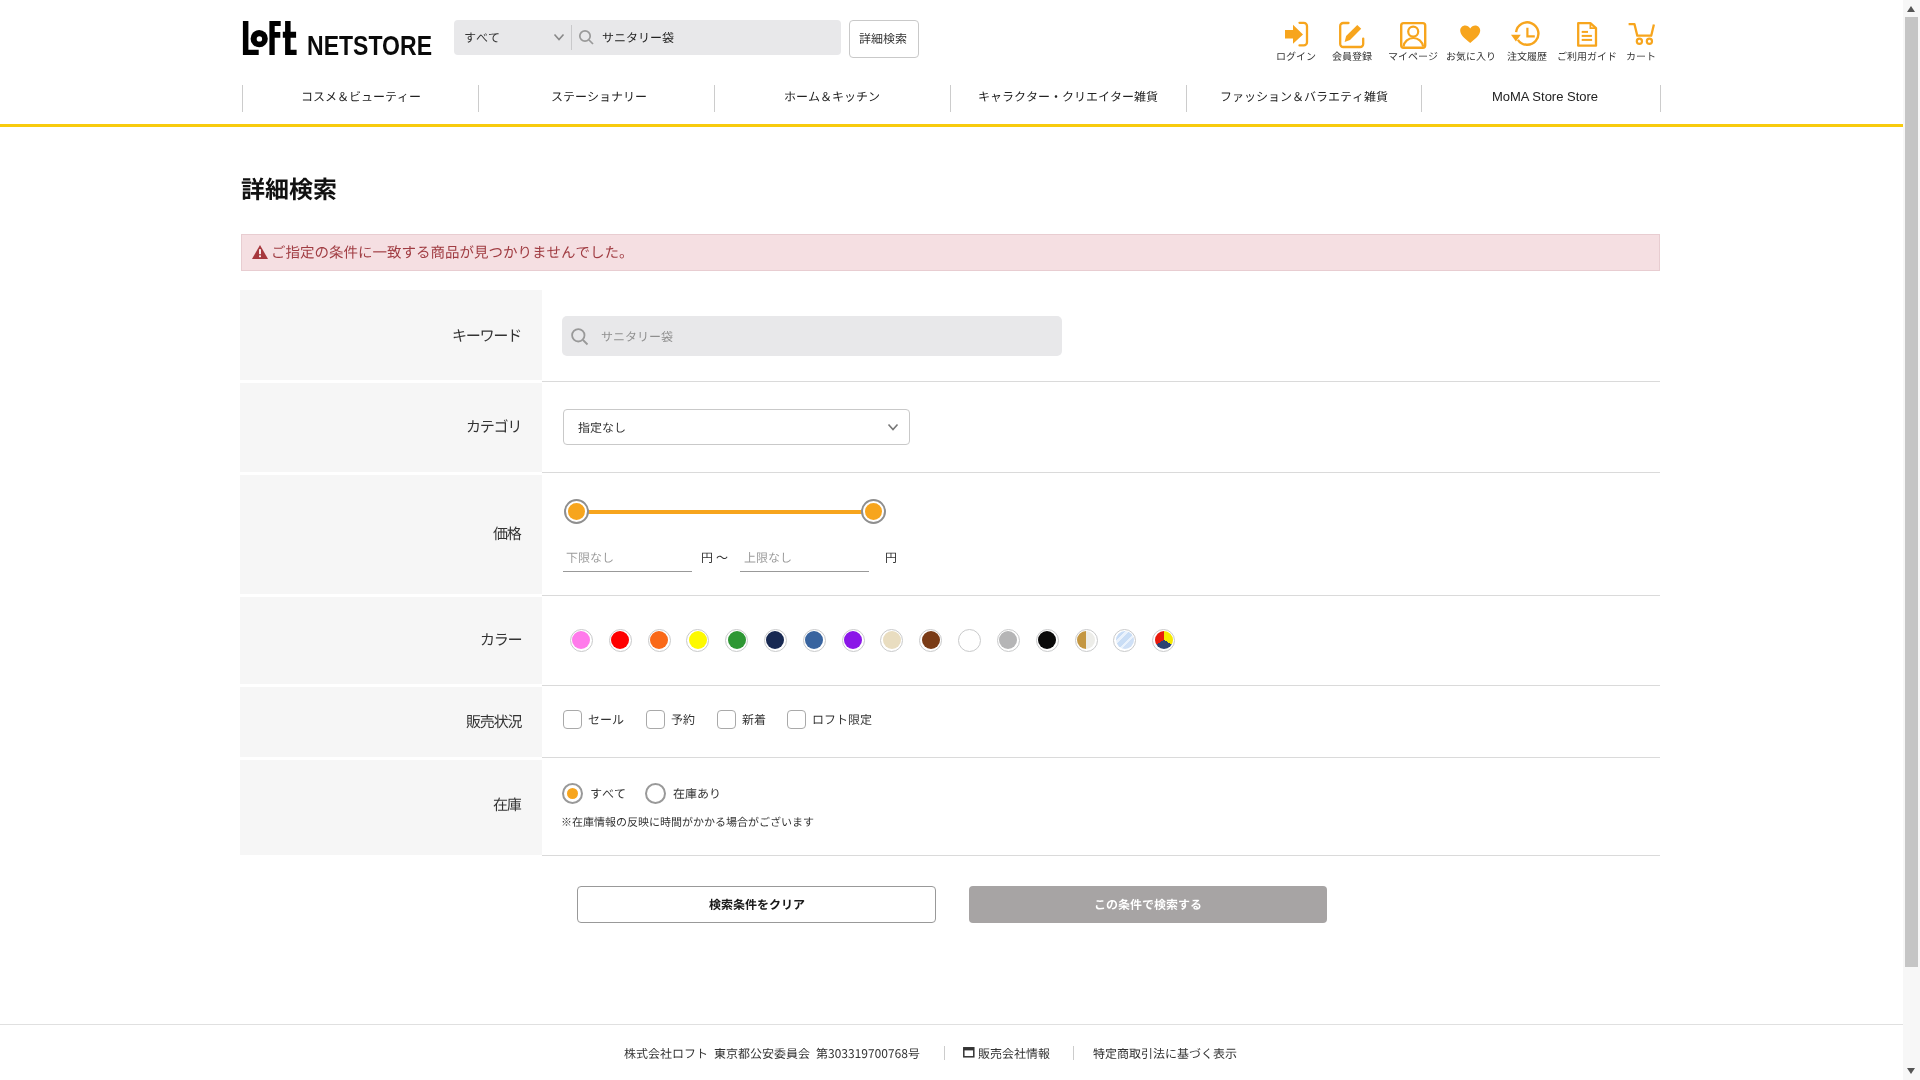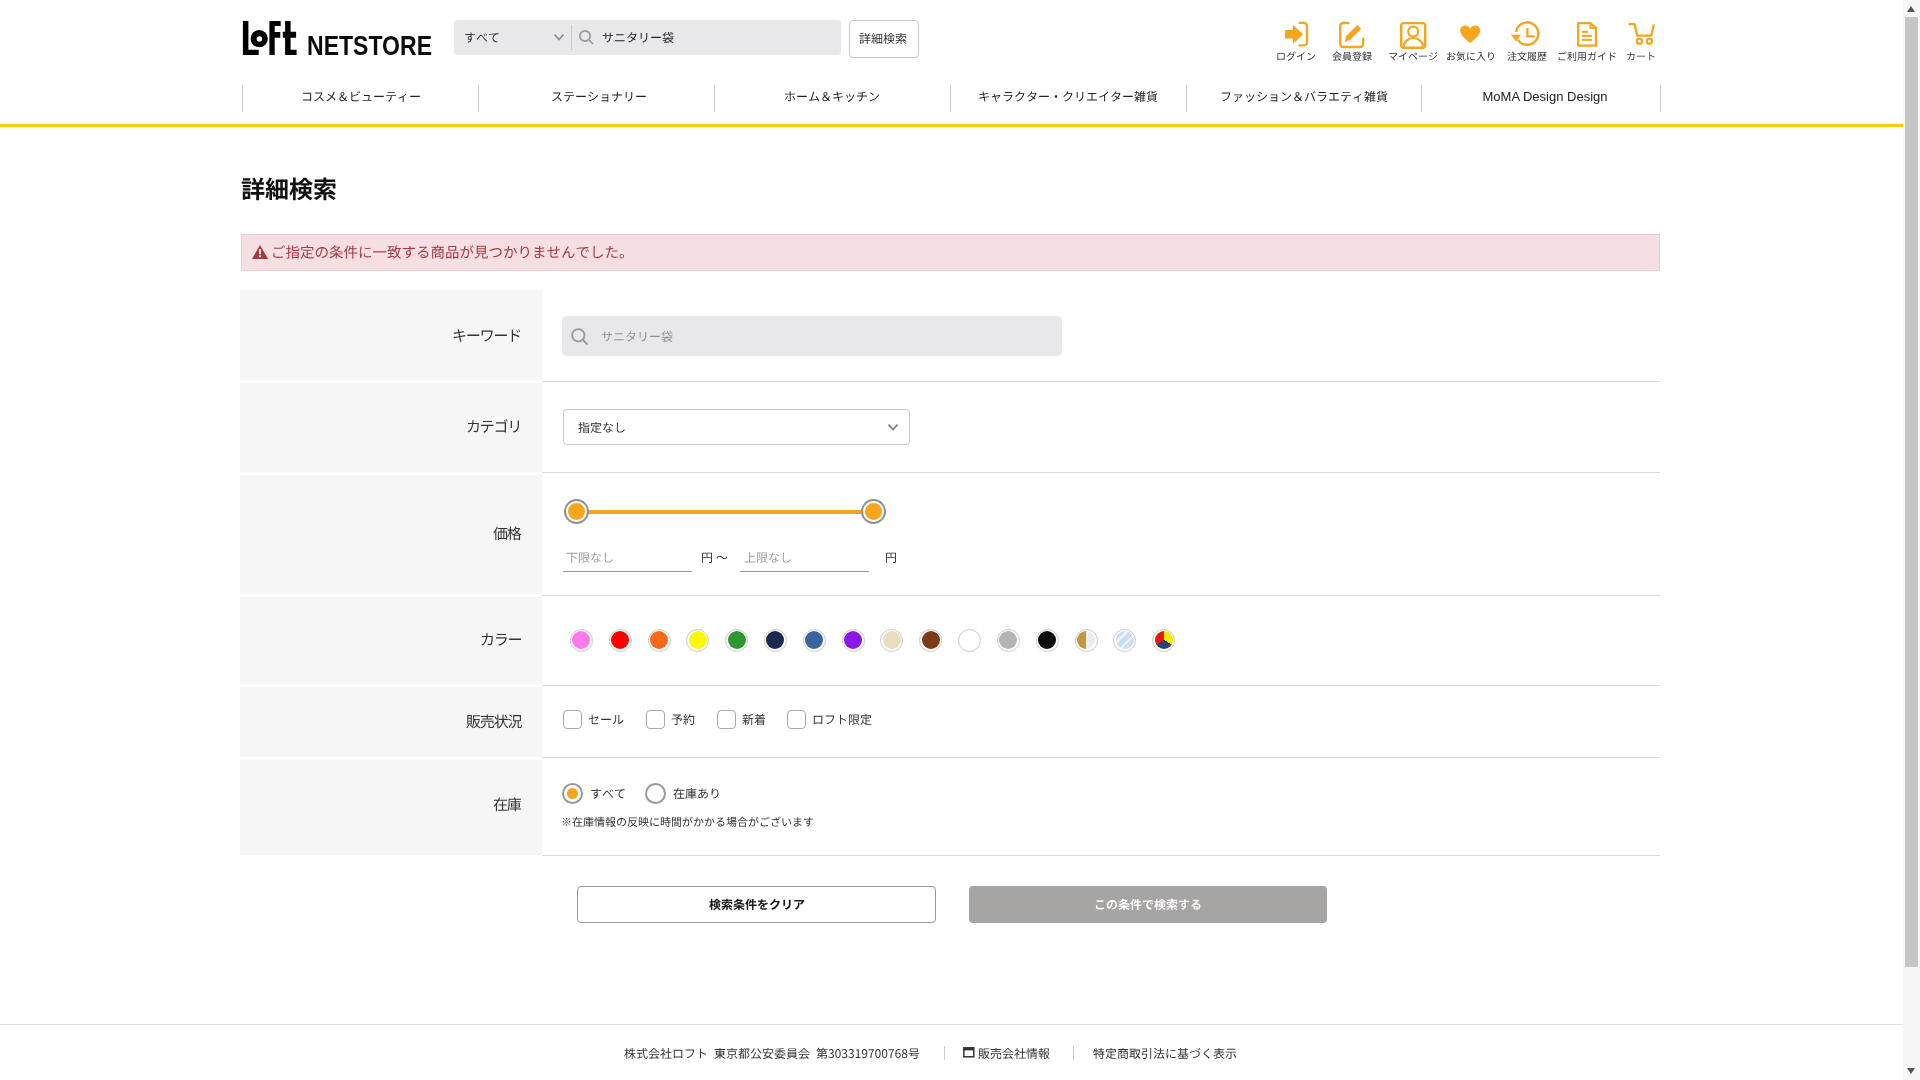--- a/index.html
+++ b/index.html
@@ -384,21 +384,21 @@
       <use href="#g43" x="6000"></use>
       <use href="#g65" x="7000"></use>
       <use href="#g57" x="8000"></use>
       <use href="#g60" x="9000"></use>
       <use href="#g46" x="10000"></use>
       <use href="#g47" x="11000"></use>
       <use href="#g61" x="12000"></use>
       <use href="#g62" x="13000"></use>
     </g>
   </svg>
-<div style="position:absolute;left:1455px;top:89px;width:180px;text-align:center;font-size:13px;color:#222;font-family:'Liberation Sans'">MoMA Design Design</div>
+<div style="position:absolute;left:1455px;top:89px;width:180px;text-align:center;font-size:13px;color:#222;font-family:'Liberation Sans'">MoMA Store Store</div>
 <div style="position:absolute;left:0;top:124px;width:1903px;height:2.5px;background:#F8CB0D"></div>
 <svg style="position:absolute;left:241.0px;top:173.5px;overflow:visible" width="98" height="30">
     <g transform="translate(0,24.00) scale(0.024000,-0.024000)" fill="#111">
       <use href="#g66" x="0"></use>
       <use href="#g67" x="1000"></use>
       <use href="#g68" x="2000"></use>
       <use href="#g69" x="3000"></use>
     </g>
   </svg>
 <div style="position:absolute;left:241px;top:234px;width:1419px;height:37px;background:#F5DFE2;border:1px solid #E8CDD1;box-sizing:border-box"></div>

